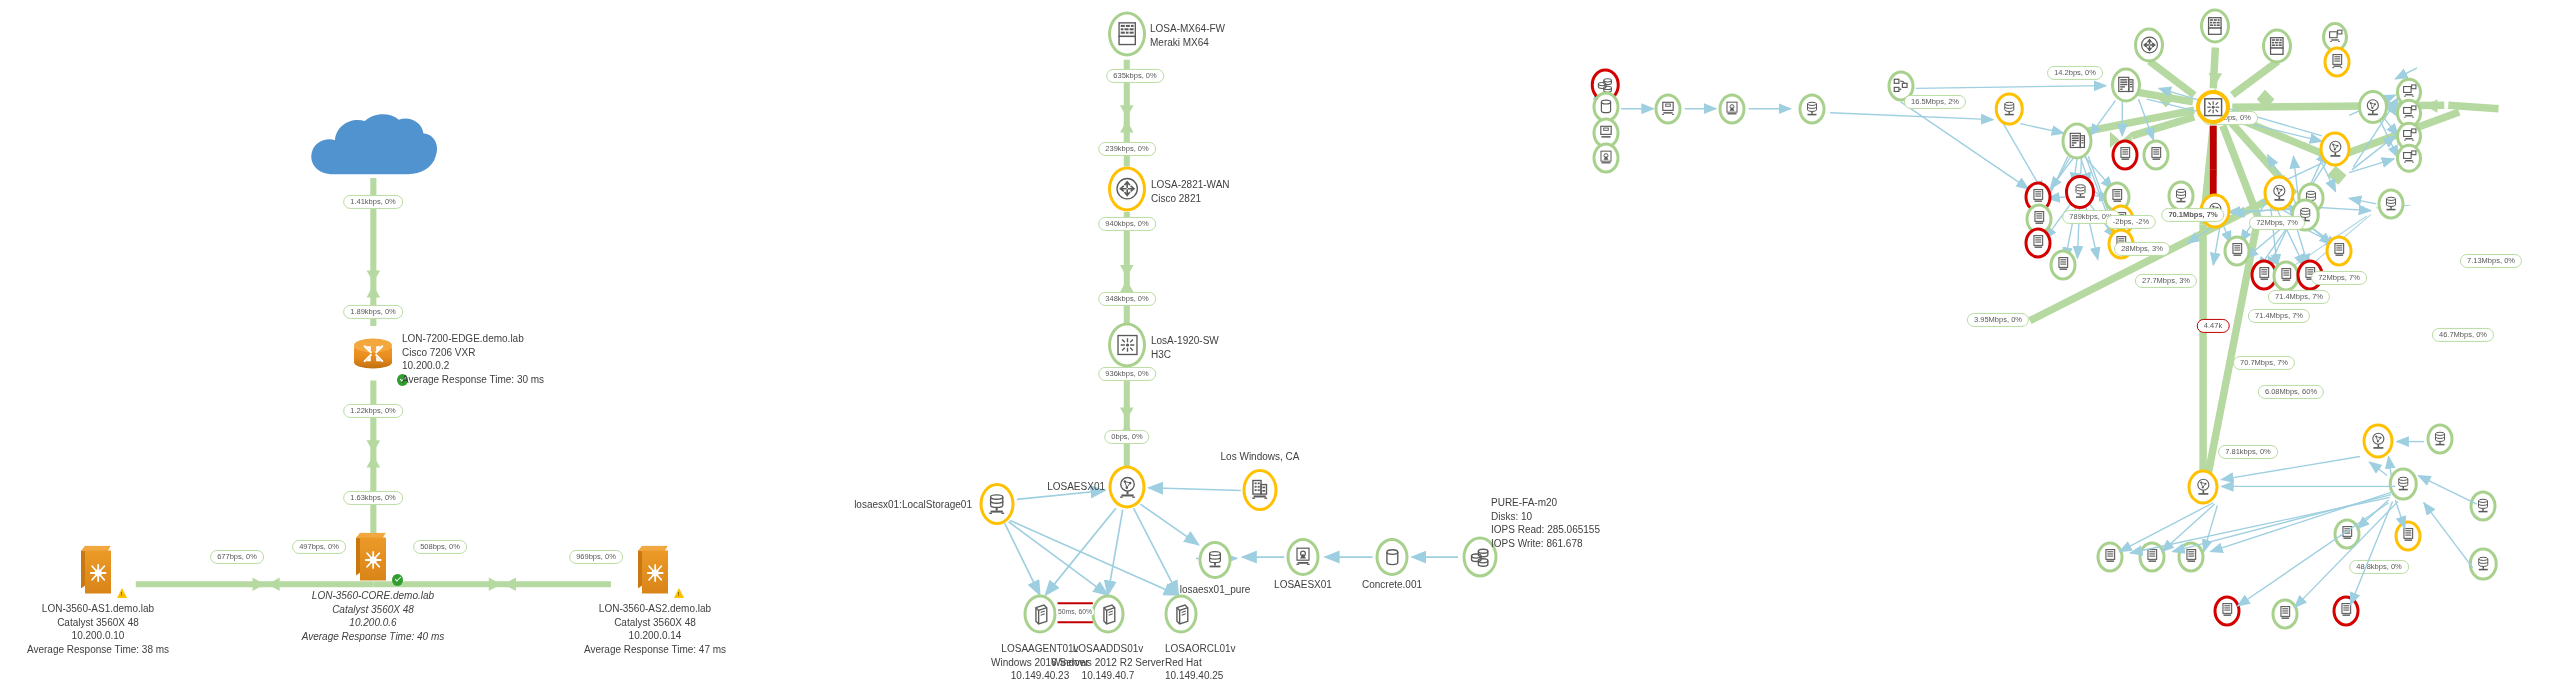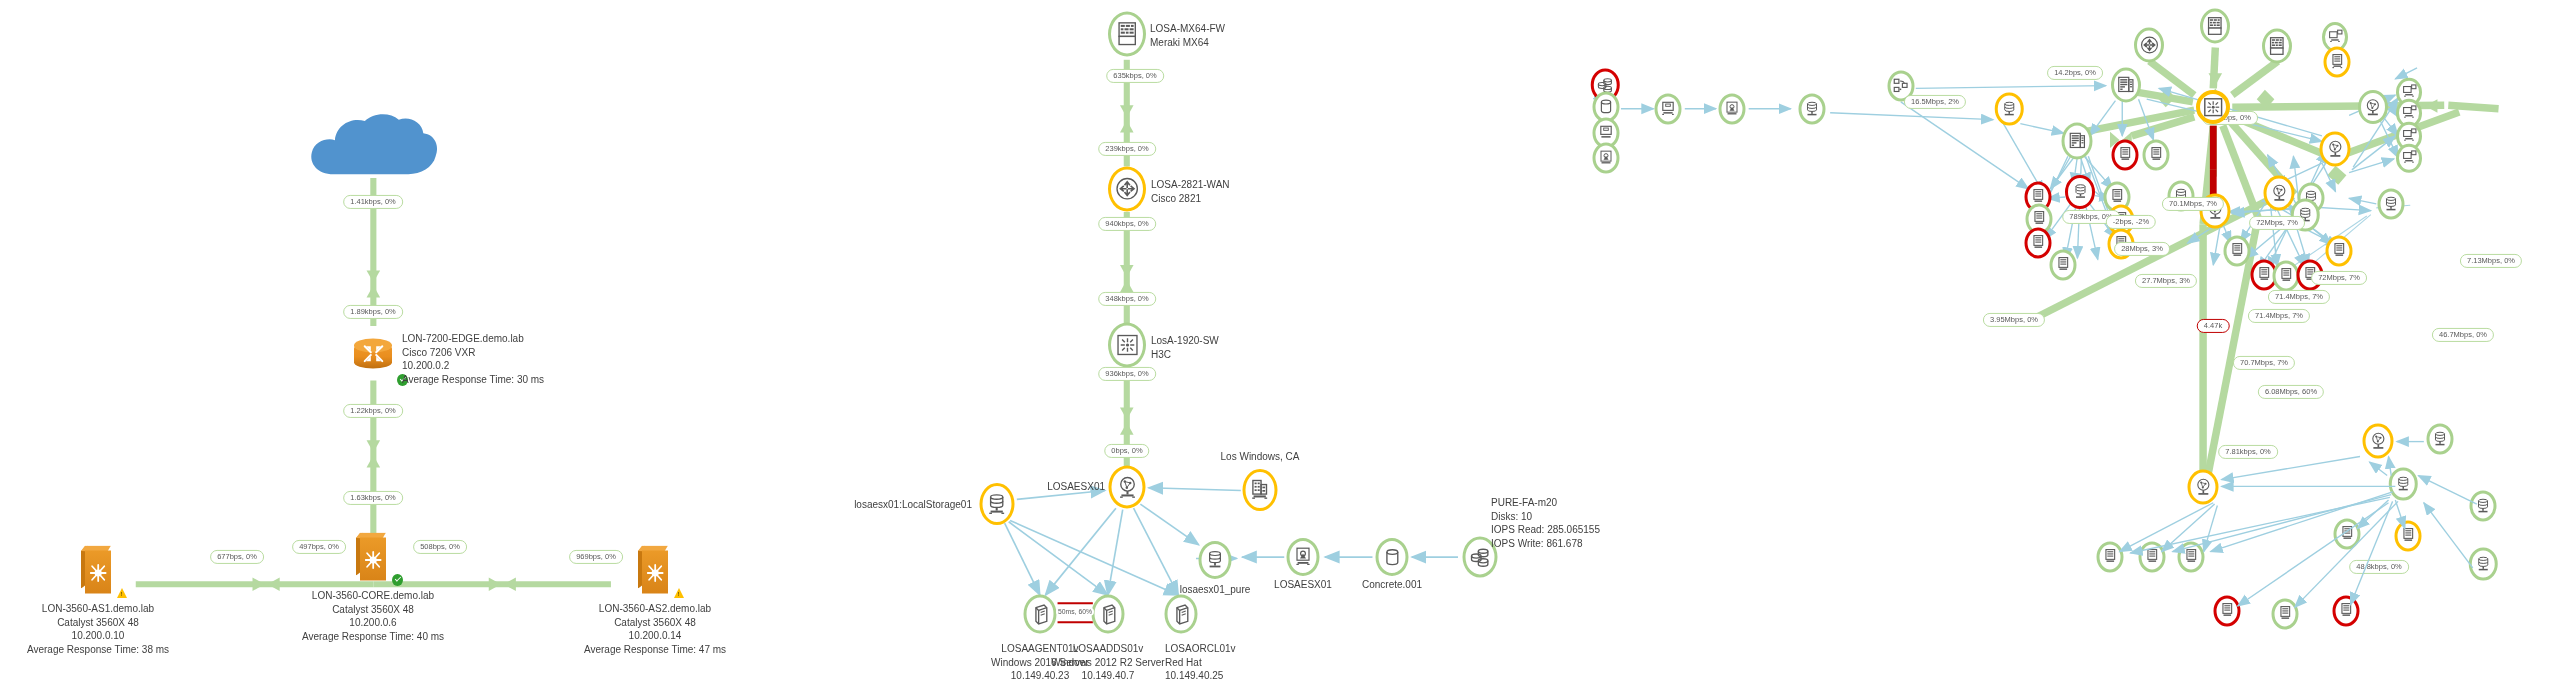--- a/index.html
+++ b/index.html
@@ -200,21 +200,21 @@
                 <path d="M4,17 L26,17"></path>
               <path d="M6,7 L24,27"></path>
                 <path d="M24,7 L6,27"></path>
             </g>
             <circle cx="15" cy="17" r="4" fill="none" stroke="#fff" stroke-width="2.6"></circle>
           </svg>
         </div>
       </div>
     </div>
     <div class="badge ok" style="left:392px; top:574px;"></div>
-    <div class="nlabel center" style="left:373px; top:589px;">LON-3560-CORE.demo.lab
+    <div class="nlabel center" style="left:373px; top:589px;font-style:italic;">LON-3560-CORE.demo.lab
 Catalyst 3560X 48
 10.200.0.6
 Average Response Time: 40 ms</div>
 
     <div class="node" style="left:98px; top:570px;">
       <div class="box-switch">
         <div class="side"></div>
           <div class="top"></div>
           <div class="front"></div>
         <div class="glyph">
@@ -548,21 +548,21 @@
     </div>
     <div class="nlabel right" style="left:364px; top:642px;">LOSAORCL01v
 Red Hat
 10.149.40.25</div>
 
     <div class="pill" style="left:326px; top:76px;margin-left:8px;">635kbps,  0%</div>
     <div class="pill" style="left:326px; top:149px;">239kbps,  0%</div>
     <div class="pill" style="left:326px; top:224px;">940kbps,  0%</div>
     <div class="pill" style="left:326px; top:299px;">348kbps,  0%</div>
     <div class="pill" style="left:326px; top:374px;">936kbps,  0%</div>
-    <div class="pill" style="left:326px; top:451px;">0bps,  0%</div>
+    <div class="pill" style="left:326px; top:437px;">0bps,  0%</div>
     <div class="pill" style="left:274px; top:612px; border:none; background:#fff; font-size:6.8px; padding:0 2px;">50ms,  60%</div>
   </div>
 
   <div class="panel" id="panel-right">
     <svg class="links" viewBox="0 0 1534 1023" preserveAspectRatio="none">
       <defs>
         <marker id="bA2" markerWidth="10" markerHeight="10" refX="9" refY="4" orient="auto">
           <path d="M0,0 L10,4 L0,8 Z" fill="#9ecfe0"></path>
         </marker>
       </defs>
@@ -1331,30 +1331,30 @@
           <rect x="5" y="22" width="14" height="2.6" fill="#5a5a5a"></rect>
         </svg>
       </div>
     </div>
 
     <div class="pill" style="left:541px;  top:73px;">14.2bps,  0%</div>
     <div class="pill" style="left:401px;  top:102px;">16.5Mbps,  2%</div>
     <div class="pill" style="left:696px; top:118px;">28.4bps,  0%</div>
     <div class="pill" style="left:557px;  top:217px;">789kbps,  0%</div>
     <div class="pill" style="left:597px;  top:222px;">-2bps,  -2%</div>
-    <div class="pill" style="left:659px;  top:204px;">70.1Mbps,  7%</div>
+    <div class="pill" style="left:659px;  top:215px;font-weight:bold;">70.1Mbps,  7%</div>
     <div class="pill" style="left:743px; top:223px;">72Mbps,  7%</div>
     <div class="pill" style="left:608px;  top:249px;">28Mbps,  3%</div>
     <div class="pill" style="left:632px;  top:281px;">27.7Mbps,  3%</div>
     <div class="pill" style="left:805px; top:278px;">72Mbps,  7%</div>
     <div class="pill" style="left:957px; top:261px;">7.13Mbps,  0%</div>
     <div class="pill" style="left:765px; top:297px;">71.4Mbps,  7%</div>
     <div class="pill" style="left:745px; top:316px;">71.4Mbps,  7%</div>
     <div class="pill red" style="left:679px; top:326px;">4.47k</div>
-    <div class="pill" style="left:480px;  top:320px;">3.95Mbps,  0%</div>
+    <div class="pill" style="left:464px;  top:320px;">3.95Mbps,  0%</div>
     <div class="pill" style="left:929px; top:335px;">46.7Mbps,  0%</div>
     <div class="pill" style="left:730px; top:363px;">70.7Mbps,  7%</div>
     <div class="pill" style="left:757px; top:392px;">6.08Mbps,  60%</div>
     <div class="pill" style="left:714px; top:452px;">7.81kbps,  0%</div>
     <div class="pill" style="left:845px; top:567px;">48.8kbps,  0%</div>
 
     <div class="node" style="left:669px; top:487px;">
       <div class="ring amber" style="width:31px;height:35px;">
         <svg width="17.7" height="19" viewBox="0 0 32 34">
           <circle cx="16" cy="13" r="10" fill="none" stroke="#5a5a5a" stroke-width="2"></circle>

